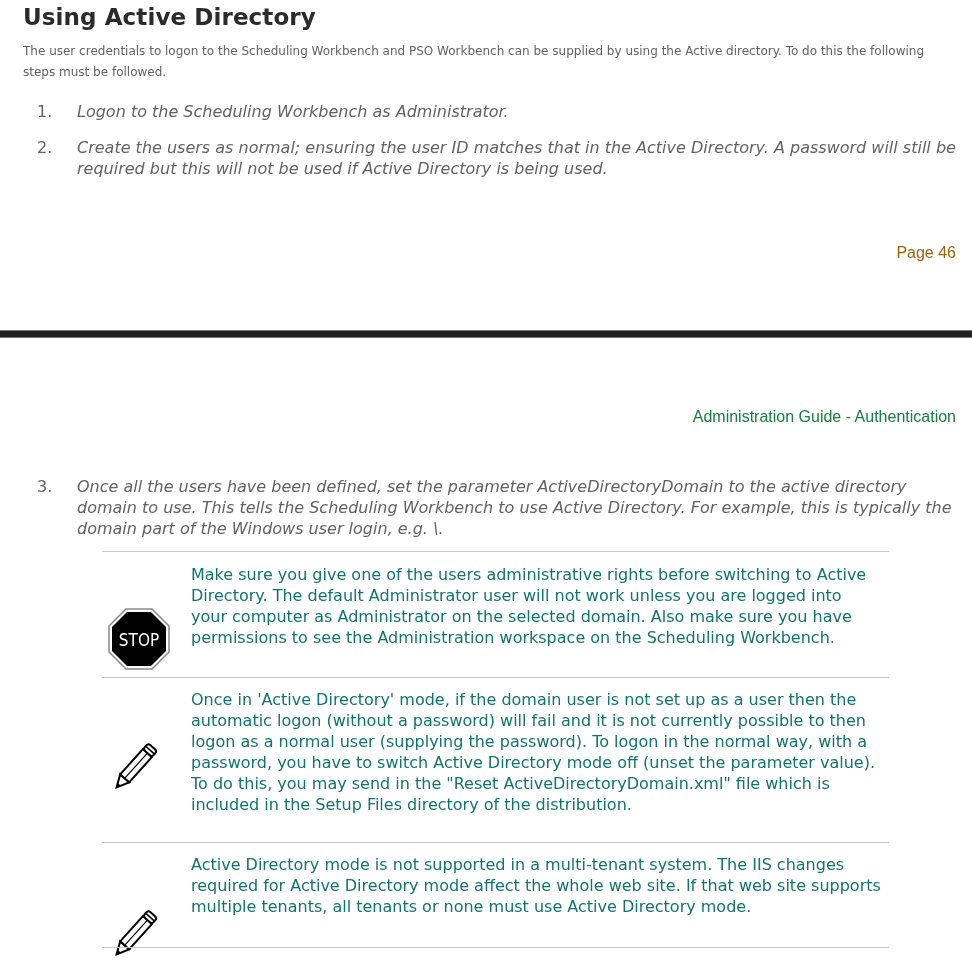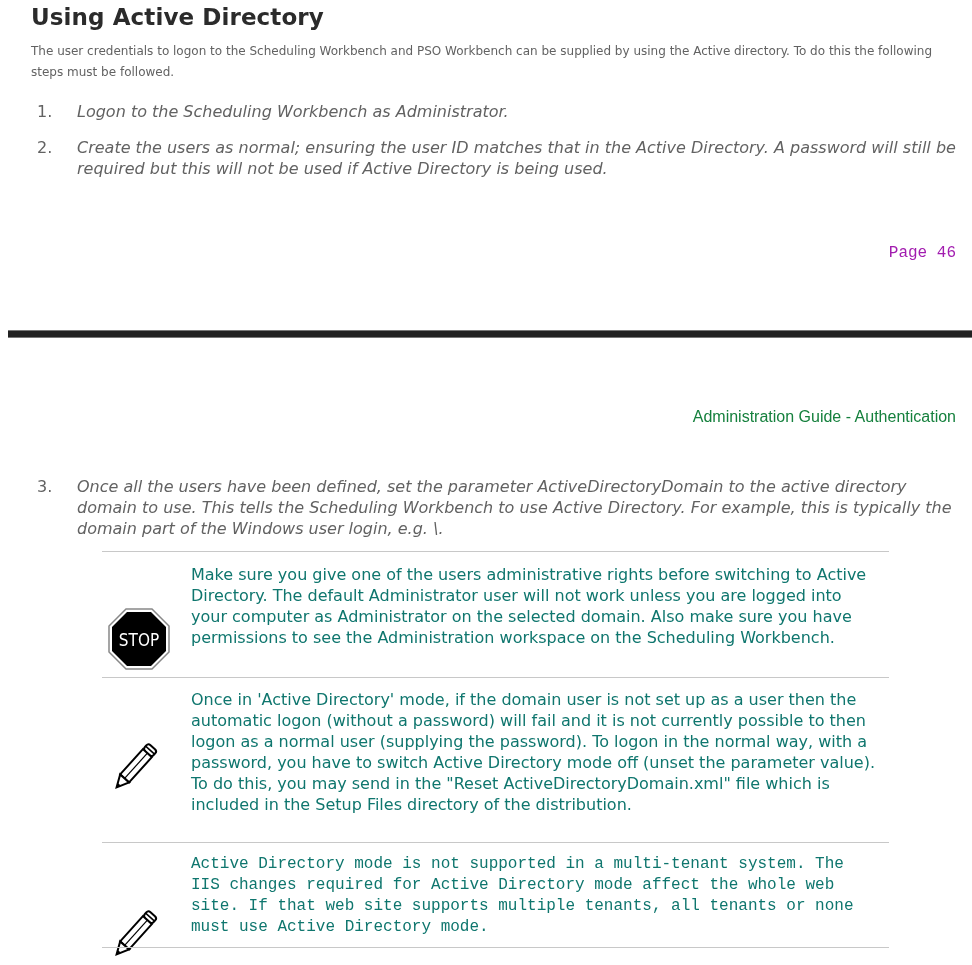--- a/index.html
+++ b/index.html
@@ -1,24 +1,24 @@
 <!DOCTYPE html>
 <html><head>
 <meta charset="utf-8">
 <style>
   html, body { margin:0; padding:0; background:#ffffff; }
   body { width:972px; height:965px; position:relative; overflow:hidden;
          font-family:"DejaVu Sans", sans-serif; color:#626262; }
-  .abs { position:absolute;margin-left:8px; }
+  .abs { position:absolute; }
   #title { left:23px; top:4px; font-size:23px; font-weight:bold; color:#2b2b2b; letter-spacing:0.1px; }
   #intro { left:23px; top:41px; width:930px; font-size:12px; line-height:21px; }
   .step { position:absolute; font-size:16px; line-height:21px; }
   .step .num { position:absolute; left:0; top:0; }
   .step .txt { position:absolute; left:40px; top:0; width:880px;font-style:italic; }
-  #page-num { right:16px; top:244px; font-family:Liberation Mono, monospace; font-size:16px; color:#a21caf; }
+  #page-num { right:16px; top:244px; font-family:Liberation Sans, sans-serif; font-size:16px; color:#a16207; }
   #page-break { left:0; top:330px; width:972px; height:8px; background:#222222;
                 border-top:1px solid #777; border-bottom:1px solid #777; box-sizing:border-box; }
   #header-title { right:16px; top:408px; font-family:"Liberation Sans", sans-serif; font-size:16px; color:#15803d; }
   .note-line { position:absolute; left:102px; width:787px; height:1px; background:#c8c8c8; }
   .note { position:absolute; left:102px; width:787px; }
   .note .icon { position:absolute; left:6px;margin-top:46px; }
   .note .ntxt { position:absolute; left:89px; width:690px; font-size:16px; line-height:21px; color:#0f766e; }
 </style>
 </head>
 <body>
@@ -72,21 +72,21 @@
         <polygon points="20,44 32,44 26,56" fill="#fff" stroke="#000" stroke-width="2"></polygon>
         <polygon points="24.5,52 27.5,52 26,57" fill="#000"></polygon>
       </g>
     </svg>
   </span>
   <div class="ntxt" style="top:11px;">Once in 'Active Directory' mode, if the domain user is not set up as a user then the automatic logon (without a password) will fail and it is not currently possible to then logon as a normal user (supplying the password). To logon in the normal way, with a password, you have to switch Active Directory mode off (unset the parameter value). To do this, you may send in the "Reset ActiveDirectoryDomain.xml" file which is included in the Setup Files directory of the distribution.</div>
 </div>
 
 <div class="note-line" style="top:842px;"></div>
 
-<div class="note" style="top:843px; height:104px;font-family:Liberation Mono, monospace;">
+<div class="note" style="top:843px; height:104px;">
   <span class="icon" style="top:16px; left:6px;">
     <svg width="52" height="60" viewBox="0 0 52 60">
       <g transform="rotate(42 26 30)">
         <rect x="20" y="2" width="12" height="8" rx="3" fill="#fff" stroke="#000" stroke-width="2"></rect>
         <line x1="20" y1="6" x2="32" y2="6" stroke="#000" stroke-width="1.5"></line>
         <rect x="20" y="10" width="12" height="34" fill="#fff" stroke="#000" stroke-width="2"></rect>
         <line x1="26" y1="10" x2="26" y2="44" stroke="#000" stroke-width="1.2"></line>
         <polygon points="20,44 32,44 26,56" fill="#fff" stroke="#000" stroke-width="2"></polygon>
         <polygon points="24.5,52 27.5,52 26,57" fill="#000"></polygon>
       </g>

